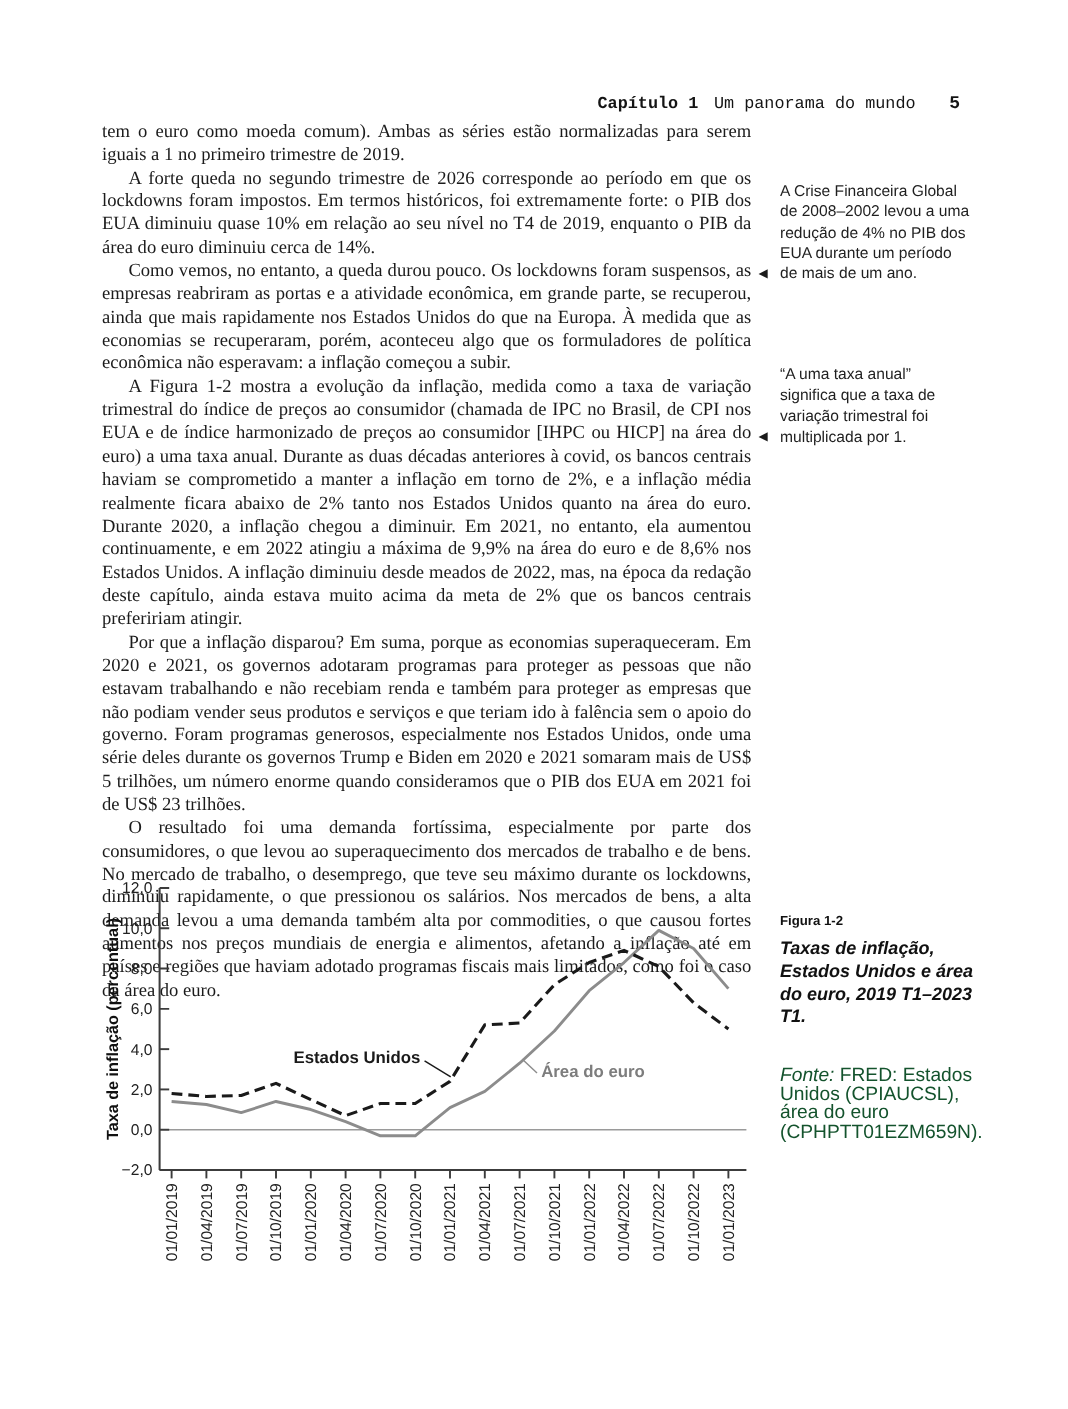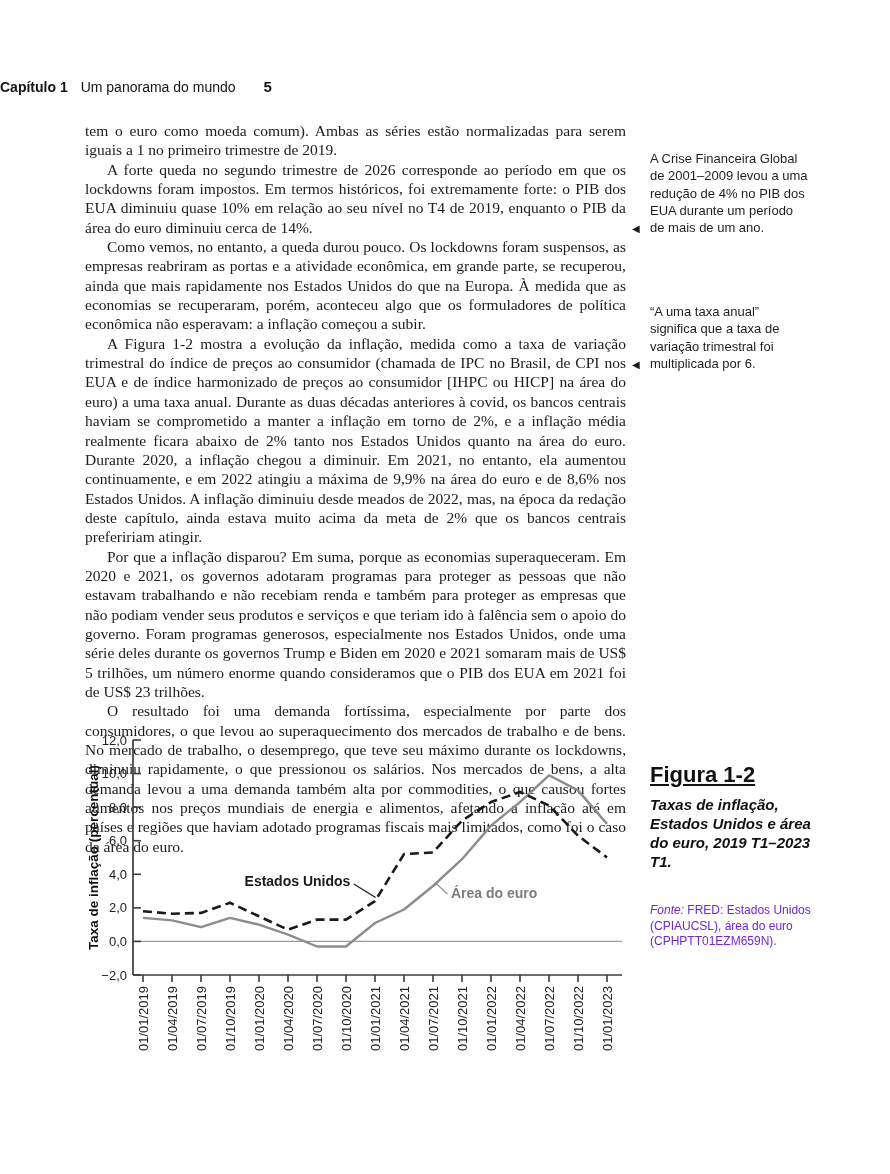--- a/index.html
+++ b/index.html
@@ -5,29 +5,29 @@
   * { margin:0; padding:0; box-sizing:border-box; }
   html,body { background:#e8e8e8; }
   .page {
     position:relative; width:890px; height:1174px; margin:0 auto;
     background:#ffffff; overflow:hidden;
     font-family:"Liberation Serif", serif; color:#1b1b1b;
   }
   
   .running-header {
     position:absolute; top:78px; left:0; width:800px;
-    font-family:Liberation Sans, sans-serif;
+    text-align:right; font-family:Liberation Mono, monospace;
     font-size:14px; color:#141414; white-space:nowrap;
   }
   .running-header .chapter { font-weight:bold; }
   .running-header .htitle { margin-left:13px; font-weight:normal; }
   .running-header .pageno { margin-left:28px; font-weight:bold; font-size:15px; }
   
   .body-col {
-    position:absolute; left:85px; top:121px; width:541px;
+    position:absolute; left:85px; top:100px; width:541px;
     font-size:15.5px; line-height:19.35px; text-align:justify;
     color:#1b1b1b; hyphens:auto; -webkit-hyphens:auto;
   }
   .body-col p { margin:0; }
   .body-col p.indent { text-indent:22px; }
   .body-col .it { }
   
   .margin-note {
     position:absolute; left:650px; width:158px;
     font-family:"Liberation Sans", sans-serif; font-size:13px;
@@ -35,23 +35,23 @@
   }
   .margin-note .pointer {
     position:absolute; left:-18px; bottom:2px;
     font-size:10px; color:#1a1a1a; line-height:10px;
   }
   
   .fig-caption {
     position:absolute; left:650px; top:762px; width:168px;
     font-family:"Liberation Sans", sans-serif; color:#111;
   }
-  .fig-caption .fig-label { font-size:22px; font-weight:bold; margin-bottom:7px;text-decoration:underline; }
+  .fig-caption .fig-label { font-size:11px; font-weight:bold; margin-bottom:7px; }
   .fig-caption .fig-title { font-size:15px; font-weight:bold; font-style:italic; line-height:19px; margin-bottom:24px; }
-  .fig-caption .fig-source { font-size:12px; line-height:15.5px; color:#6d28d9;margin-top:32px; }
+  .fig-caption .fig-source { font-size:16px; line-height:15.5px; color:#14532d;margin-top:32px; }
   .fig-caption .fig-source .src-prefix { font-style:italic; }
   
   .chart-wrap { position:absolute; left:85px; top:723px; width:560px; height:360px; }
   svg text { font-family:"Liberation Sans", sans-serif; }
 </style>
 </head>
 <body>
 
 <div class="page">
 
@@ -63,25 +63,25 @@
       <p class=""><span>tem o euro como moeda comum). Ambas as séries estão normalizadas para serem iguais a 1 no primeiro trimestre de 2019.</span></p>
       <p class="indent"><span>A forte queda no segundo trimestre de 2026 corresponde ao período em que os </span><span class="it">lockdowns</span><span> foram impostos. Em termos históricos, foi extremamente forte: o PIB dos EUA diminuiu quase 10% em relação ao seu nível no T4 de 2019, enquanto o PIB da área do euro diminuiu cerca de 14%.</span></p>
       <p class="indent"><span>Como vemos, no entanto, a queda durou pouco. Os </span><span class="it">lockdowns</span><span> foram suspensos, as empresas reabriram as portas e a atividade econômica, em grande parte, se recuperou, ainda que mais rapidamente nos Estados Unidos do que na Europa. À medida que as economias se recuperaram, porém, aconteceu algo que os formuladores de política econômica não esperavam: a inflação começou a subir.</span></p>
       <p class="indent"><span>A Figura 1-2 mostra a evolução da inflação, medida como a taxa de variação trimestral do índice de preços ao consumidor (chamada de IPC no Brasil, de CPI nos EUA e de índice harmonizado de preços ao consumidor [IHPC ou HICP] na área do euro) a uma taxa anual. Durante as duas décadas anteriores à covid, os bancos centrais haviam se comprometido a manter a inflação em torno de 2%, e a inflação média realmente ficara abaixo de 2% tanto nos Estados Unidos quanto na área do euro. Durante 2020, a inflação chegou a diminuir. Em 2021, no entanto, ela aumentou continuamente, e em 2022 atingiu a máxima de 9,9% na área do euro e de 8,6% nos Estados Unidos. A inflação diminuiu desde meados de 2022, mas, na época da redação deste capítulo, ainda estava muito acima da meta de 2% que os bancos centrais prefeririam atingir.</span></p>
       <p class="indent"><span>Por que a inflação disparou? Em suma, porque as economias superaqueceram. Em 2020 e 2021, os governos adotaram programas para proteger as pessoas que não estavam trabalhando e não recebiam renda e também para proteger as empresas que não podiam vender seus produtos e serviços e que teriam ido à falência sem o apoio do governo. Foram programas generosos, especialmente nos Estados Unidos, onde uma série deles durante os governos Trump e Biden em 2020 e 2021 somaram mais de US$ 5 trilhões, um número enorme quando consideramos que o PIB dos EUA em 2021 foi de US$ 23 trilhões.</span></p>
       <p class="indent"><span>O resultado foi uma demanda fortíssima, especialmente por parte dos consumidores, o que levou ao superaquecimento dos mercados de trabalho e de bens. No mercado de trabalho, o desemprego, que teve seu máximo durante os </span><span class="it">lockdowns</span><span>, diminuiu rapidamente, o que pressionou os salários. Nos mercados de bens, a alta demanda levou a uma demanda também alta por </span><span class="it">commodities</span><span>, o que causou fortes aumentos nos preços mundiais de energia e alimentos, afetando a inflação até em países e regiões que haviam adotado programas fiscais mais limitados, como foi o caso da área do euro.</span></p>
     </div>
 
   <div class="margin-note" id="note-0" style="top:150px">
     <span class="pointer">◀</span>
-    <span>A Crise Financeira Global de 2001–2009 levou a uma redução de 4% no PIB dos EUA durante um período de mais de um ano.</span>
+    <span>A Crise Financeira Global de 2008–2002 levou a uma redução de 4% no PIB dos EUA durante um período de mais de um ano.</span>
   </div>
   <div class="margin-note" id="note-1" style="top:303px">
     <span class="pointer">◀</span>
-    <span>“A uma taxa anual” significa que a taxa de variação trimestral foi multiplicada por 6.</span>
+    <span>“A uma taxa anual” significa que a taxa de variação trimestral foi multiplicada por 1.</span>
   </div>
 
   <div class="fig-caption">
     <div class="fig-label">Figura 1-2</div>
     <div class="fig-title">Taxas de inflação, Estados Unidos e área do euro, 2019 T1–2023 T1.</div>
     <div class="fig-source">
       <span class="src-prefix">Fonte:</span><span> FRED: Estados Unidos (CPIAUCSL), área do euro (CPHPTT01EZM659N).</span>
     </div>
   </div>
 

